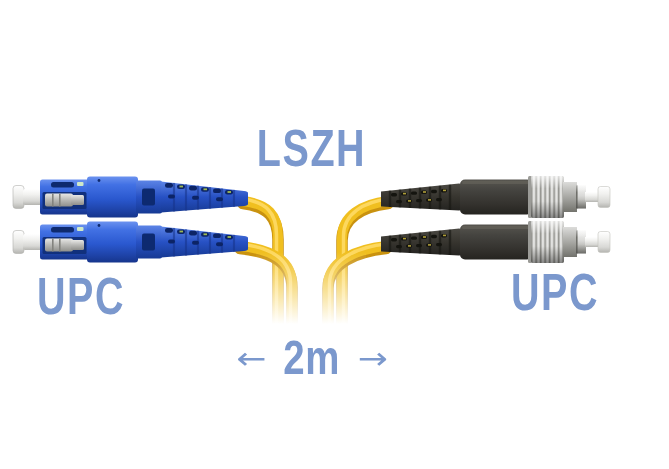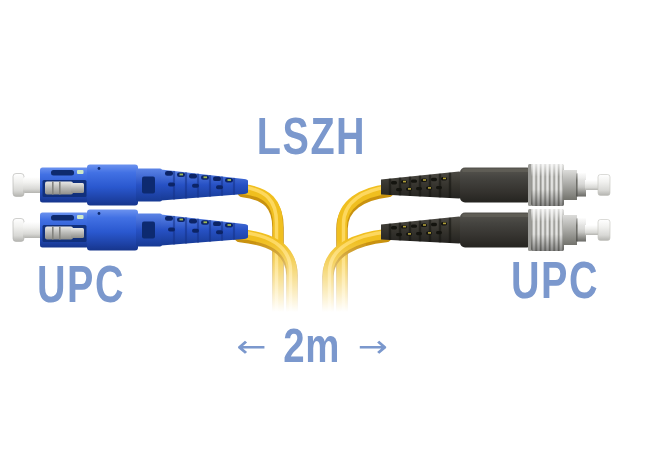--- a/index.html
+++ b/index.html
@@ -2,20 +2,21 @@
 <html><head>
 <meta charset="utf-8">
 <style>
   html,body{margin:0;padding:0;background:#fff;}
   .stage{
     position:relative;
     width:669px;height:371px;
     background:#ffffff;
     overflow:hidden;
     font-family:"Liberation Sans",sans-serif;
+    margin-top:12px;
   }
   .stage svg{position:absolute;left:0;top:0;}
   .lbl{
     position:absolute;
     color:#7b98cd;
     font-weight:700;
     line-height:1;
     text-align:center;
     transform:scaleX(.76);
     transform-origin:center;

